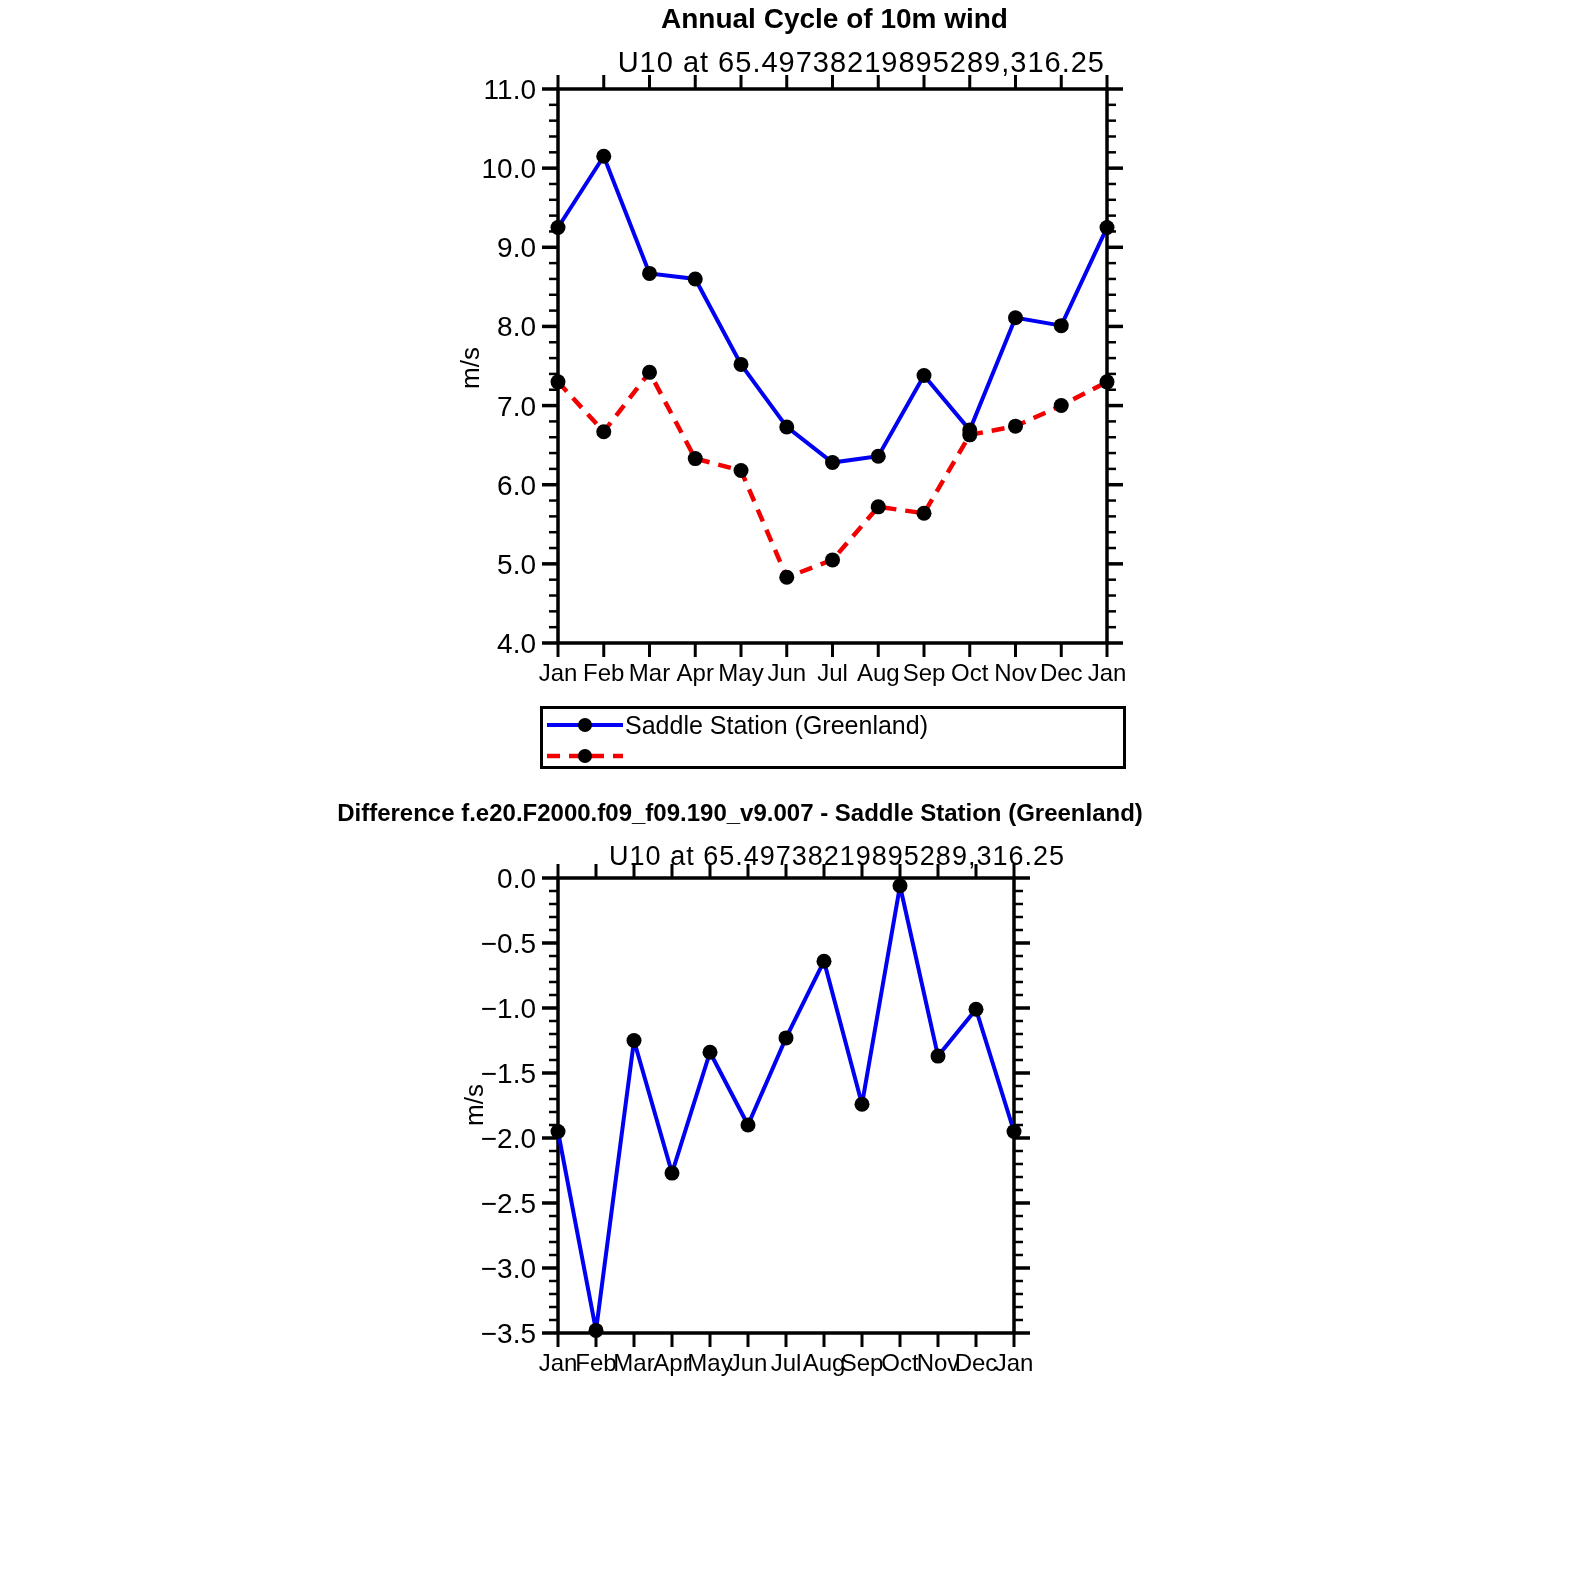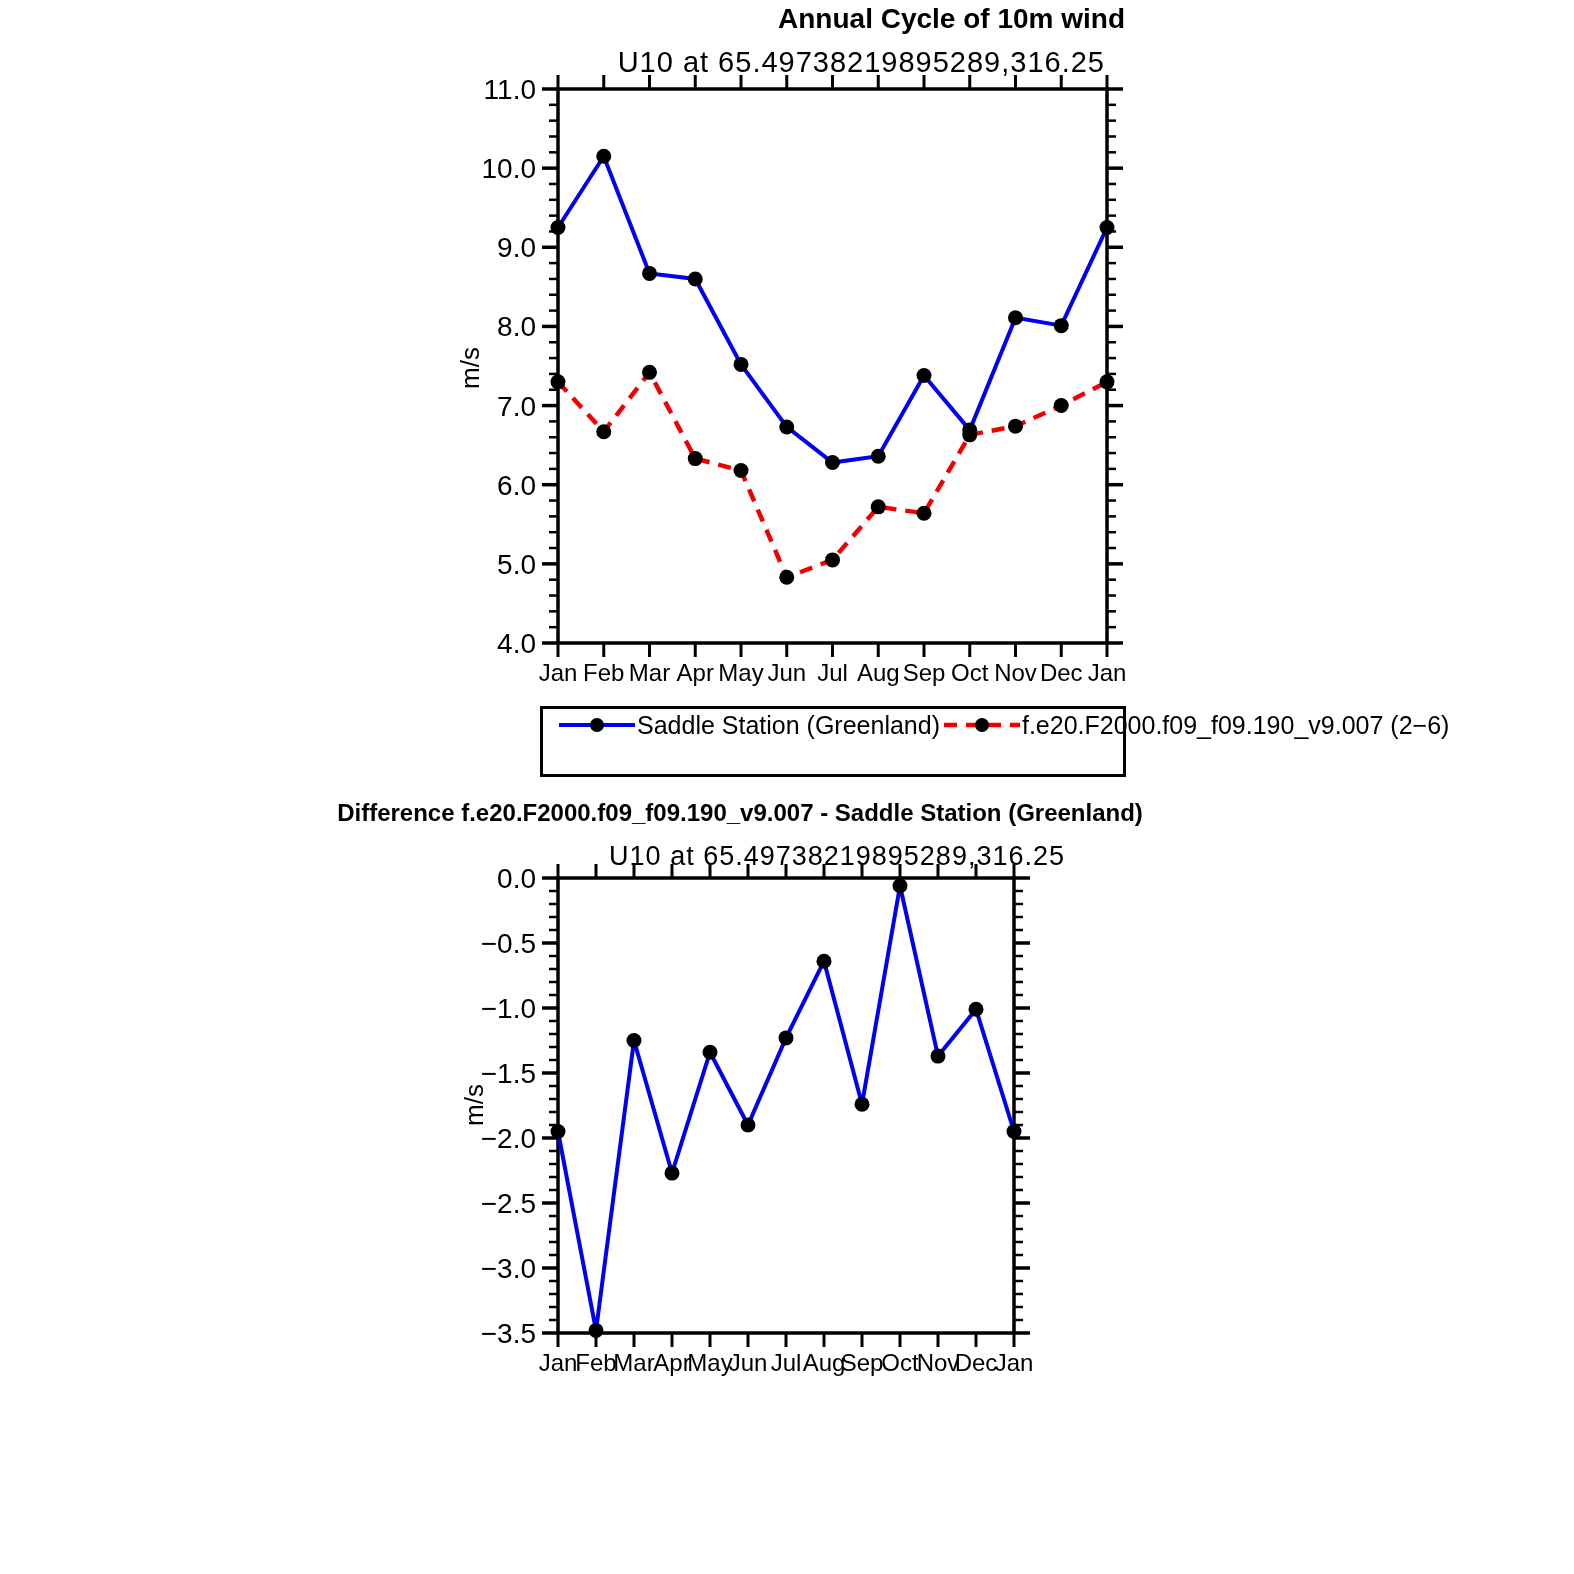--- a/index.html
+++ b/index.html
@@ -1,33 +1,33 @@
 <!DOCTYPE html>
 <html><head>
 <meta charset="utf-8">
 <style>
   html,body{margin:0;padding:0;background:#ffffff;}
   .page{position:relative;width:1574px;height:1574px;background:#ffffff;
         font-family:"Liberation Sans",sans-serif;color:#000;overflow:hidden;}
   #chart-canvas{position:absolute;left:0;top:0;}
   svg text{font-family:"Liberation Sans",sans-serif;fill:#000;}
   .title{position:absolute;text-align:center;font-weight:bold;white-space:nowrap;}
-  .t1{left:576px;top:3px;width:549px;font-size:28px;text-align:right;}
+  .t1{left:560px;top:3px;width:549px;font-size:28px;}
   .t2{left:0px;top:799px;width:1480px;font-size:24px;}
   .subtitle{position:absolute;text-align:right;font-weight:normal;white-space:nowrap;
             letter-spacing:1px;}
   .s1{left:505px;top:46px;width:600px;font-size:29px;}
   .s2{left:465px;top:841px;width:600px;font-size:27px;}
   .ylab{position:absolute;width:100px;height:30px;text-align:center;font-size:26px;
         transform:rotate(-90deg);}
   .y1{left:420px;top:353px;}
   .y2{left:424px;top:1090px;}
-  .legend{position:absolute;left:540px;top:706px;width:586px;height:71px;
+  .legend{position:absolute;left:540px;top:706px;width:586px;height:63px;
           border:3px solid #000;box-sizing:border-box;display:flex;
-          justify-content:space-between;padding:1px 12px;}
+          flex-direction:column;justify-content:space-between;padding:1px 0;}
   .legend-row{display:flex;align-items:center;height:31px;}
   .legend-label{font-size:25px;white-space:nowrap;letter-spacing:0px;}
 </style>
 </head>
 <body>
 
 <div class="page">
 
   <svg id="chart-canvas" width="1574" height="1574">
       <g>
@@ -360,21 +360,20 @@
         <line x1="4" y1="15" x2="80" y2="15" stroke-width="4" stroke="#0000f2"></line>
         <circle cx="42" cy="15" r="7" fill="#000000"></circle>
       </svg>
       <span class="legend-label">Saddle Station (Greenland)</span>
     </div>
     <div class="legend-row">
       <svg class="swatch" width="82" height="31">
         <line x1="4" y1="15" x2="80" y2="15" stroke-width="4.5" stroke-dasharray="13 9" stroke="#f20000"></line>
         <circle cx="42" cy="15" r="7" fill="#000000"></circle>
       </svg>
-      <span class="legend-label">f.e20.F2000.f09_f09.190_v9.007 (2−6)</span>
     </div>
   </div>
 
   <div class="title t2">Difference f.e20.F2000.f09_f09.190_v9.007 - Saddle Station (Greenland)</div>
   <div class="subtitle s2">U10 at 65.49738219895289,316.25</div>
   <div class="ylab y2">m/s</div>
 
 </div>
 
 </body></html>

